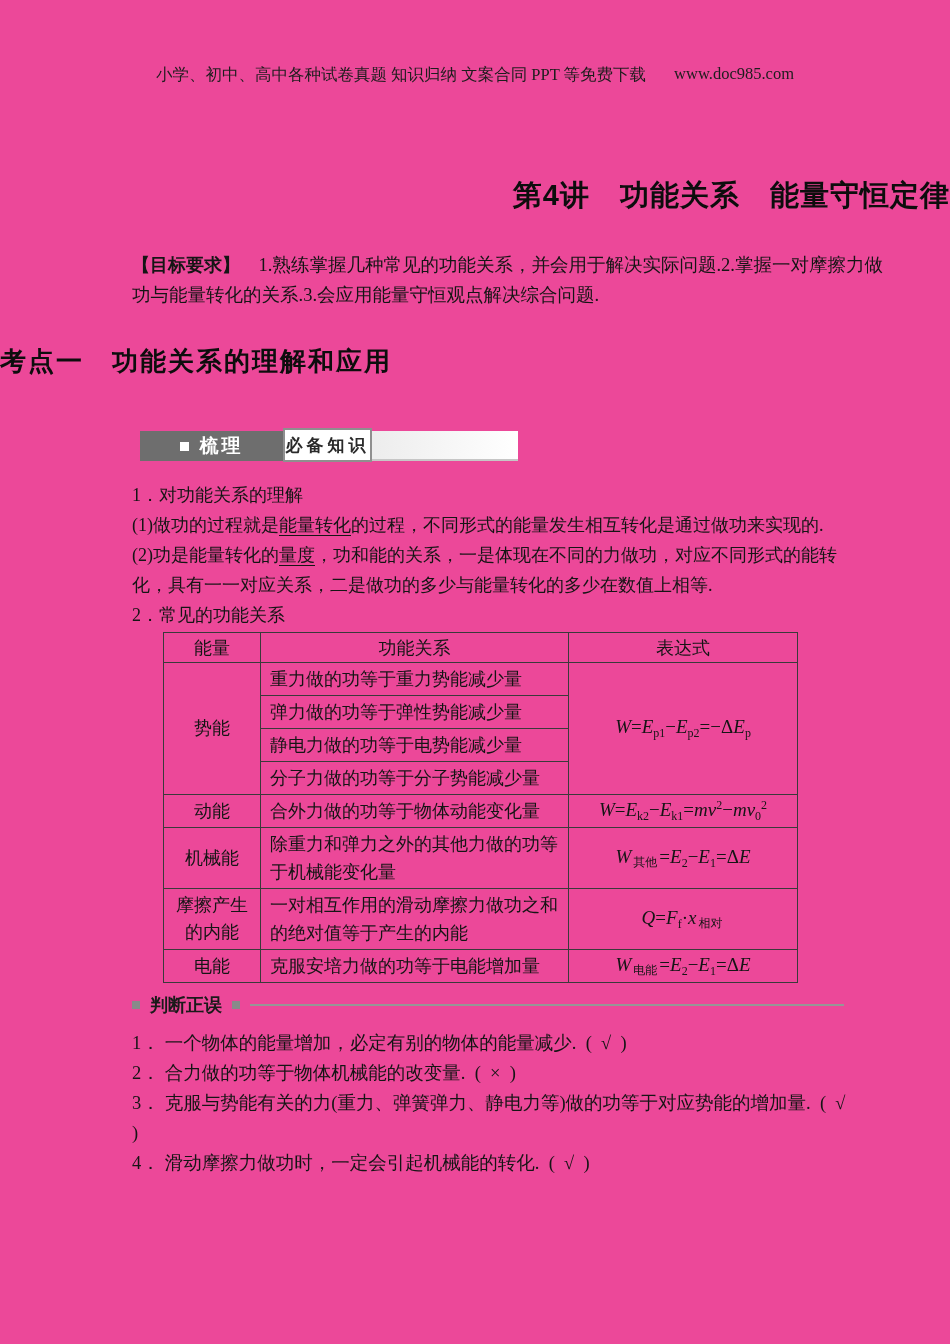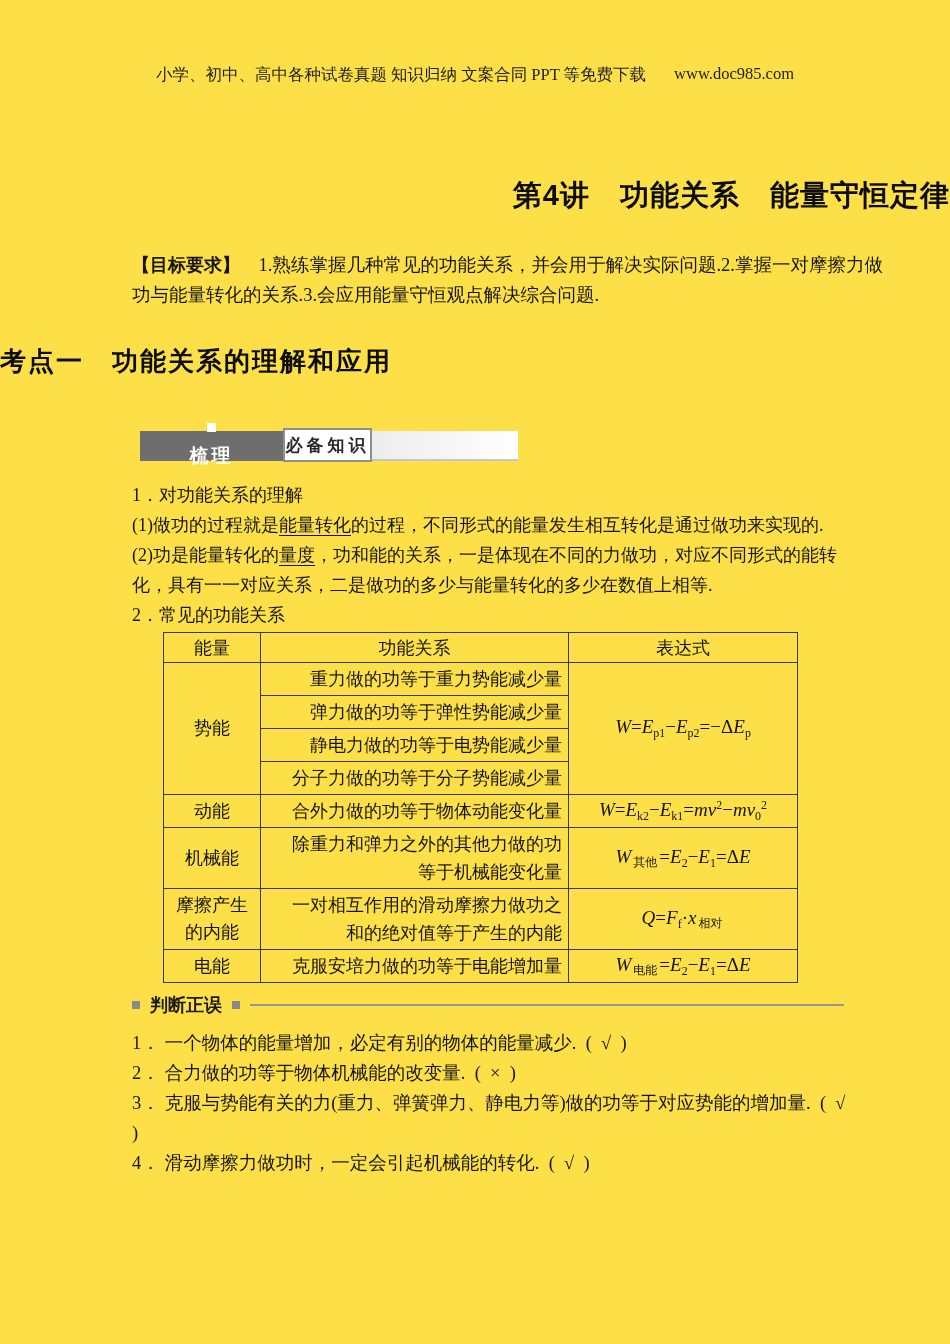--- a/index.html
+++ b/index.html
@@ -1,21 +1,21 @@
 <!DOCTYPE html>
 <html><head>
 <meta charset="utf-8">
 <style>
   * { margin: 0; padding: 0; box-sizing: border-box; }
   html, body { background: #ffffff; }
   .page {
     position: relative;
     width: 950px;
     height: 1344px;
-    background: #fde047;
+    background: #ec4899;
     font-family: "Liberation Serif", serif;
     color: #151515;
     overflow: hidden;
     margin: 0 auto;
   }
 
   
   .header-note {
     position: absolute;
     top: 64px; left: 0;
@@ -79,21 +79,20 @@
     background: #6e6e6e;
     color: #ffffff;
     display: flex;
     align-items: center;
     justify-content: center;
     gap: 11px;
     font-family: "Liberation Sans", sans-serif;
     font-weight: bold;
     font-size: 19px;
     letter-spacing: 3px;
-    flex-direction: column;
   }
   .tab-active .sq-white { width: 9px; height: 9px; background: #ffffff; flex: 0 0 auto; }
   .tab-secondary {
     position: absolute;
     left: 143px; top: -3px;
     width: 89px; height: 34px;
     background: #ffffff;
     border: 2px solid #8f8f8f;
     display: flex;
     align-items: center;
@@ -122,21 +121,21 @@
     border-collapse: collapse;
     font-size: 18px;
     color: #151515;
   }
   .fn-table th, .fn-table td { border: 1px solid #3a3a3a; font-weight: normal; }
   .fn-table th { height: 30px; text-align: center; }
   .col1 { width: 97px; }
   .col2 { width: 308px; }
   .col3 { width: 229px; }
   td.lbl { text-align: center; white-space: pre-line; line-height: 27px; }
-  td.rel { text-align: right; padding: 2px 6px 2px 23px; line-height: 28px; }
+  td.rel { text-align: left; padding: 2px 6px 2px 9px; line-height: 28px; }
   td.expr { text-align: center; font-size: 19px; }
   tr.pe  td { height: 30px; }
   tr.ke  td { height: 30px; }
   tr.me  td { height: 60px; }
   tr.fr  td { height: 56px; }
   tr.el  td { height: 30px; }
   .sg-i { font-style: italic; }
   .sg-sub { font-size: 12px; vertical-align: -4px; }
   .sg-sup { font-size: 12px; vertical-align: 7px; }
   .sg-subcjk { font-size: 12px; vertical-align: -3px; margin: 0 2px; }

